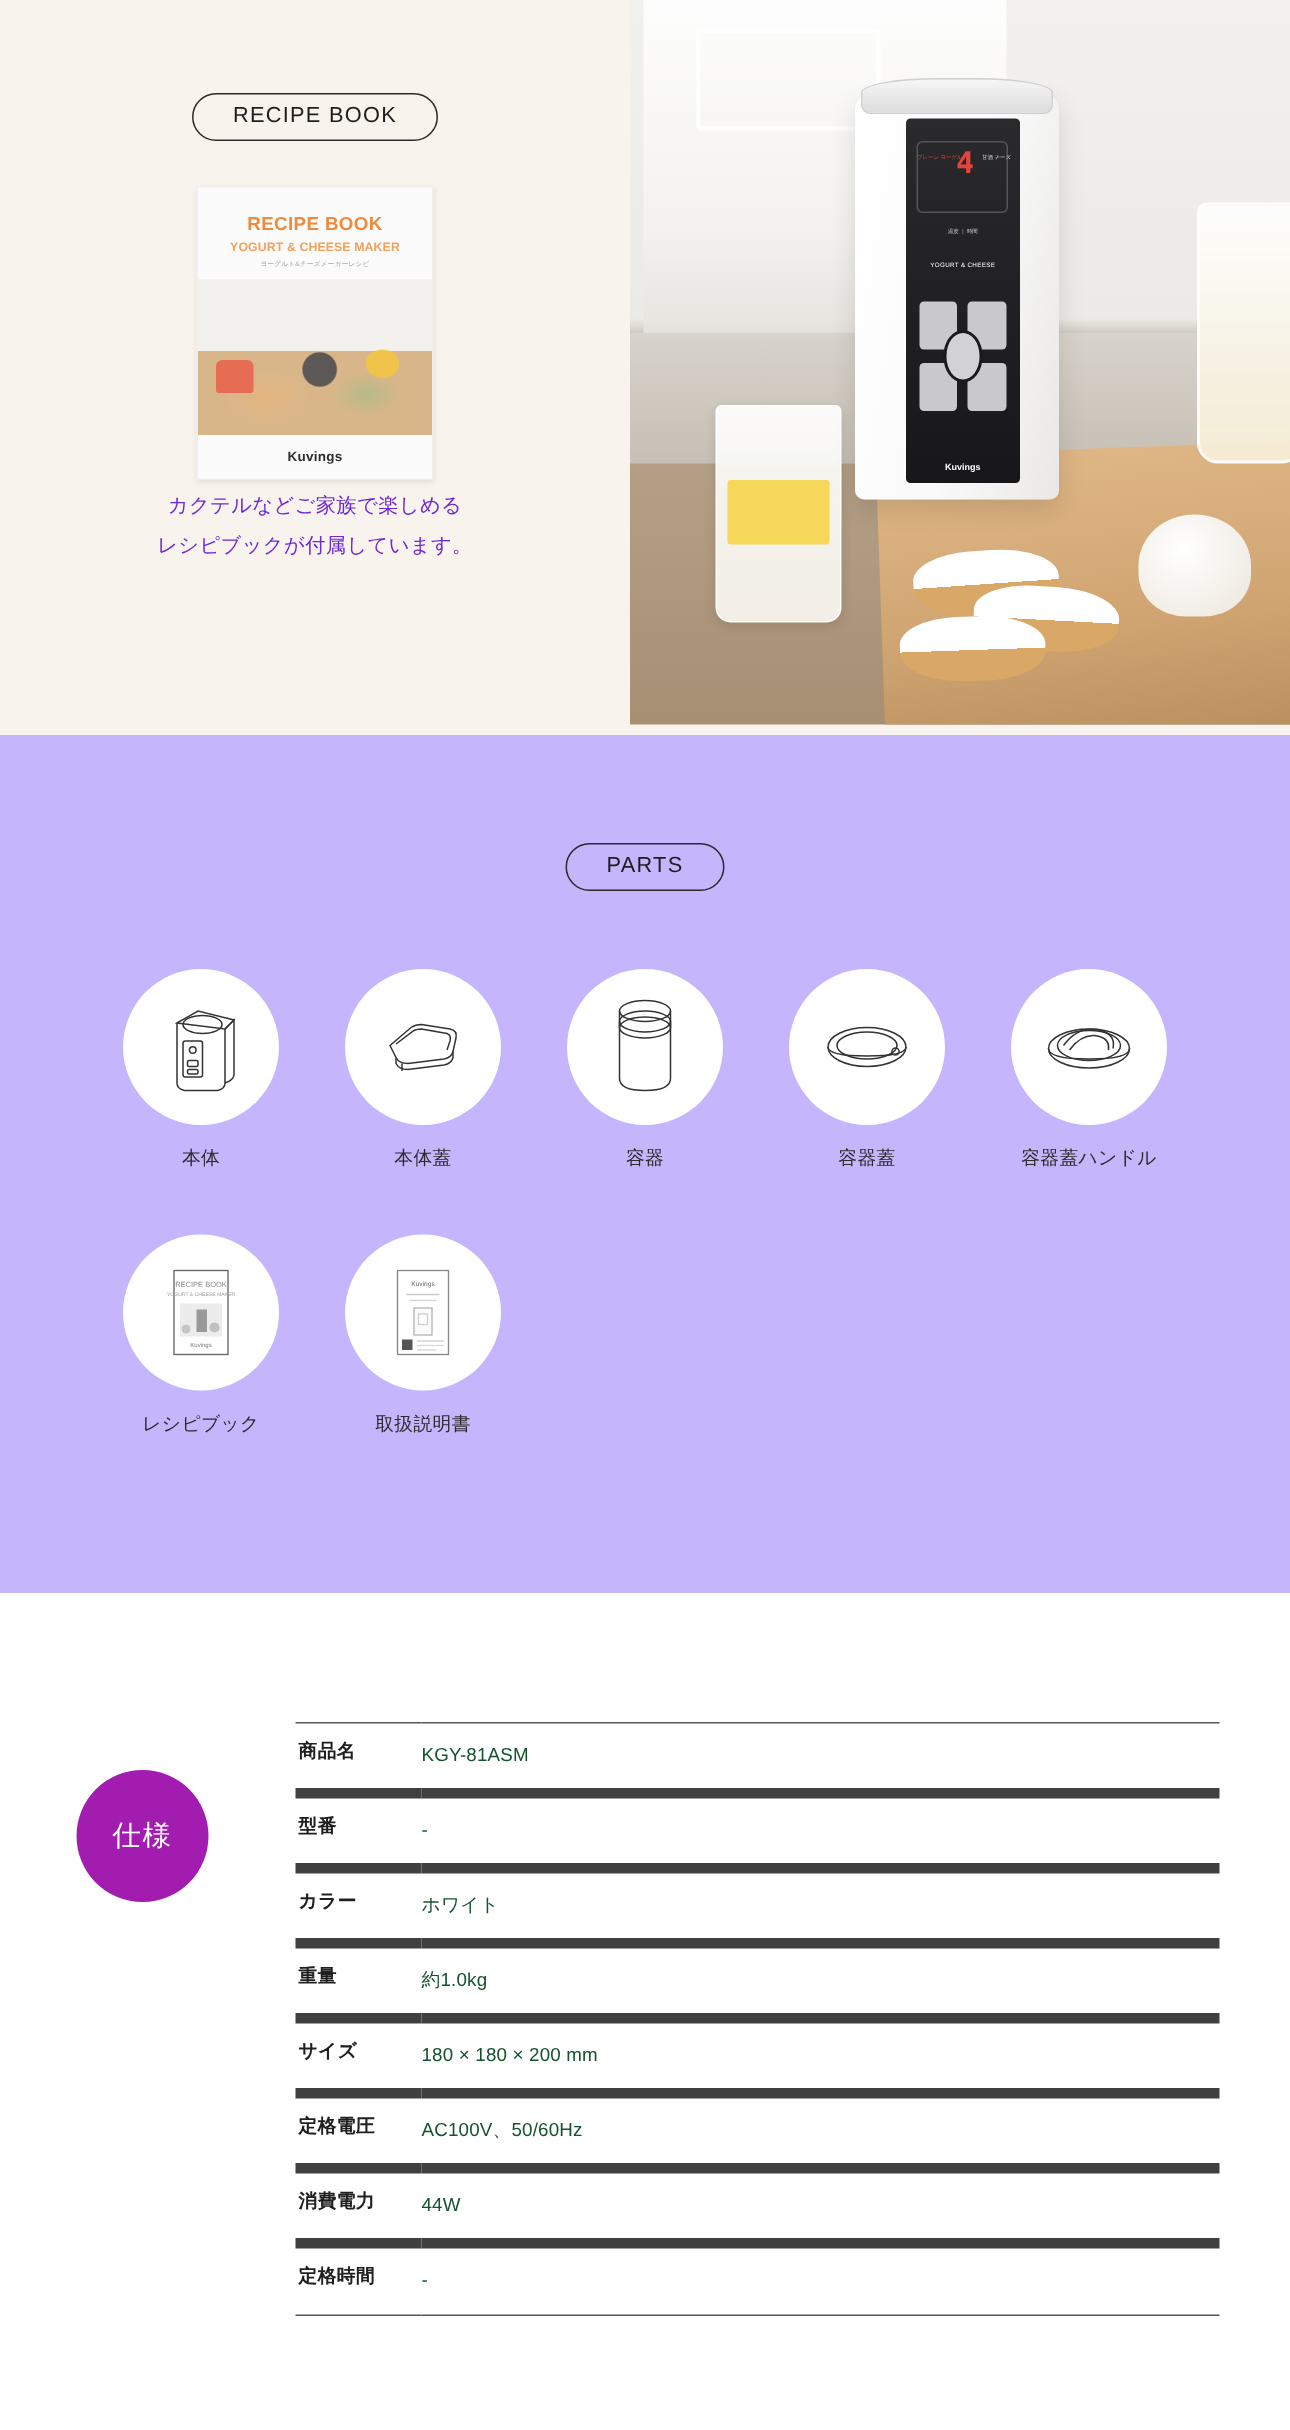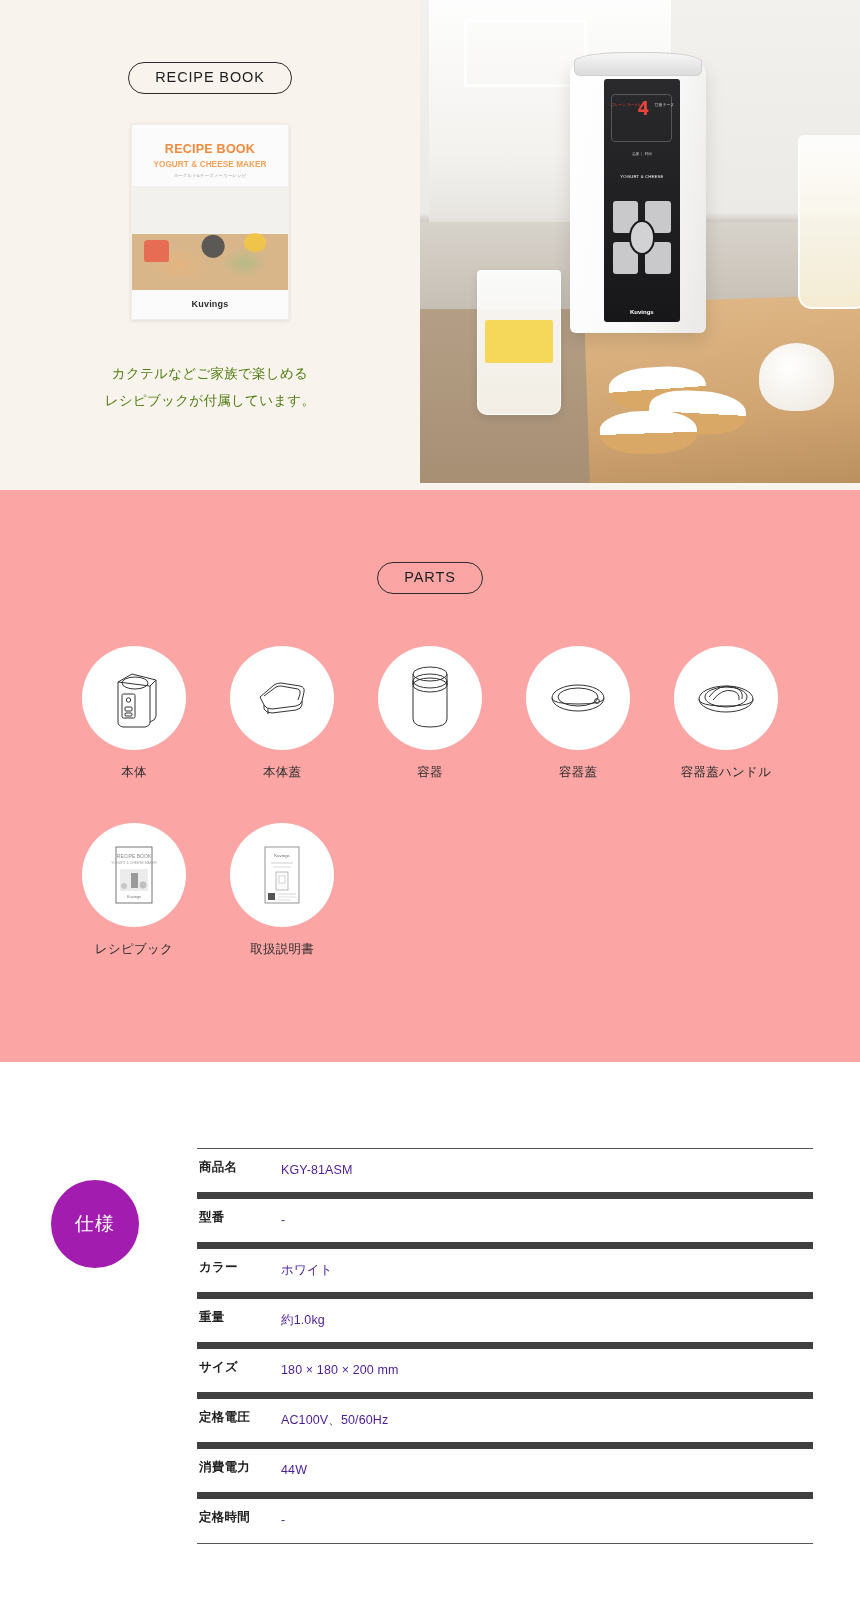--- a/index.html
+++ b/index.html
@@ -89,26 +89,26 @@
   }
   .book-logo {
     margin-top: 9px;
     font-size: 9px;
     font-weight: bold;
     color: #2d2d2d;
     letter-spacing: .02em;
   }
 
   .recipe-caption {
-    margin-top: 36px;
     text-align: center;
     font-size: 13.5px;
     line-height: 2.05;
-    color: #4d7c0f;
+    color: #6d28d9;
     letter-spacing: .02em;
+    font-family: Liberation Mono, monospace;
   }
 
   
   .hero {
     position: absolute;
     left: 420px; top: 0;
     width: 440px; height: 483px;
     overflow: hidden;
     background:
       linear-gradient(180deg,#f3f1ee 0%, #eceae6 44%, #cfc9c2 46%, #c9c3bb 62%, #b49f86 64%, #a78f74 100%);
@@ -215,21 +215,21 @@
   }
   .pitcher{
     position:absolute; right:-2%; top:28%; width:16%; height:36%;
     background: linear-gradient(180deg, rgba(255,255,255,.85), rgba(246,238,214,.95));
     border-radius:6px 6px 14px 14px;
     border:2px solid rgba(255,255,255,.8);
   }
 
   
   .sec-parts {
-    background:#fca5a5;
+    background:#c4b5fd;
     padding: 72px 0 62px;
   }
   .parts-pill-wrap{ text-align:center; }
   .parts-grid{
     display:flex; flex-wrap:wrap;
     width:740px; margin: 52px auto 0;
   }
   .part{
     width:20%;
     text-align:center;
@@ -281,21 +281,21 @@
     font-weight:bold;
     color:#1f1f1f;
     width:84px;
     padding:10px 0 10px 2px;
     vertical-align:top;
     letter-spacing:.02em;
     white-space:nowrap;
   }
   .spec-table td{
     font-size:12.5px;
-    color:#4c1d95;
+    color:#14532d;
     padding:10px 0;
     vertical-align:top;
     letter-spacing:.01em;
     line-height:1.85;
   }
 </style>
 </head>
 <body>
 
 <div class="page">

